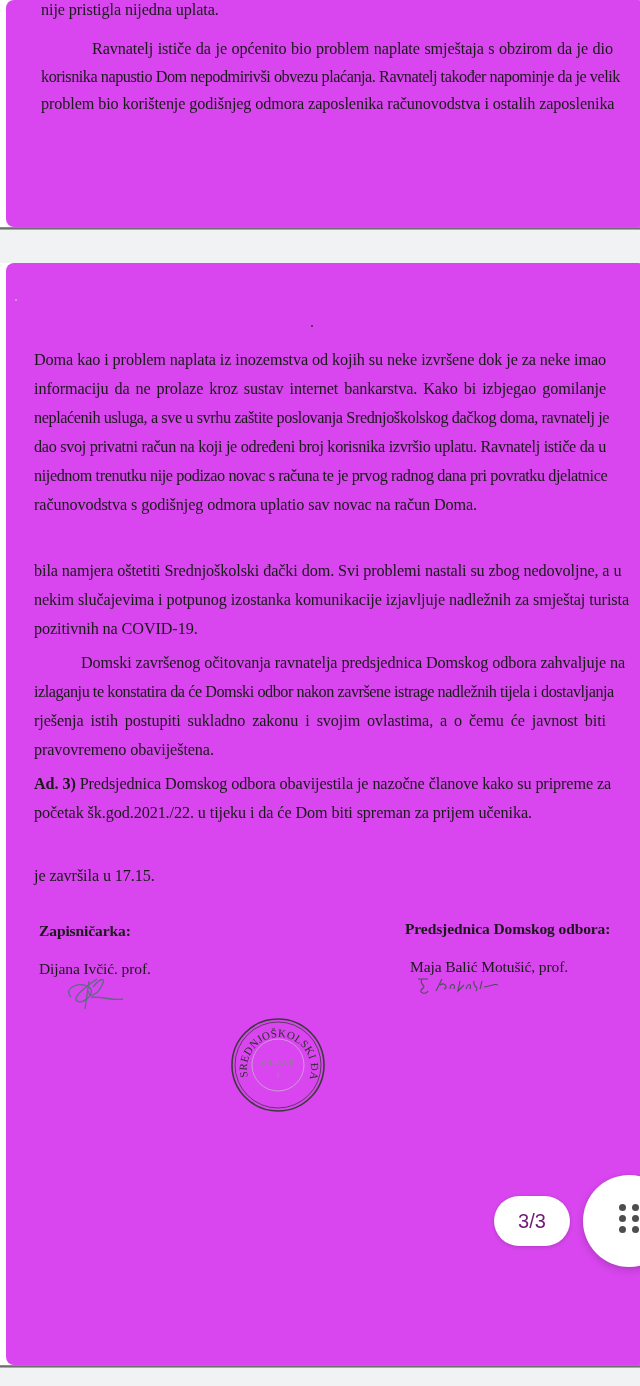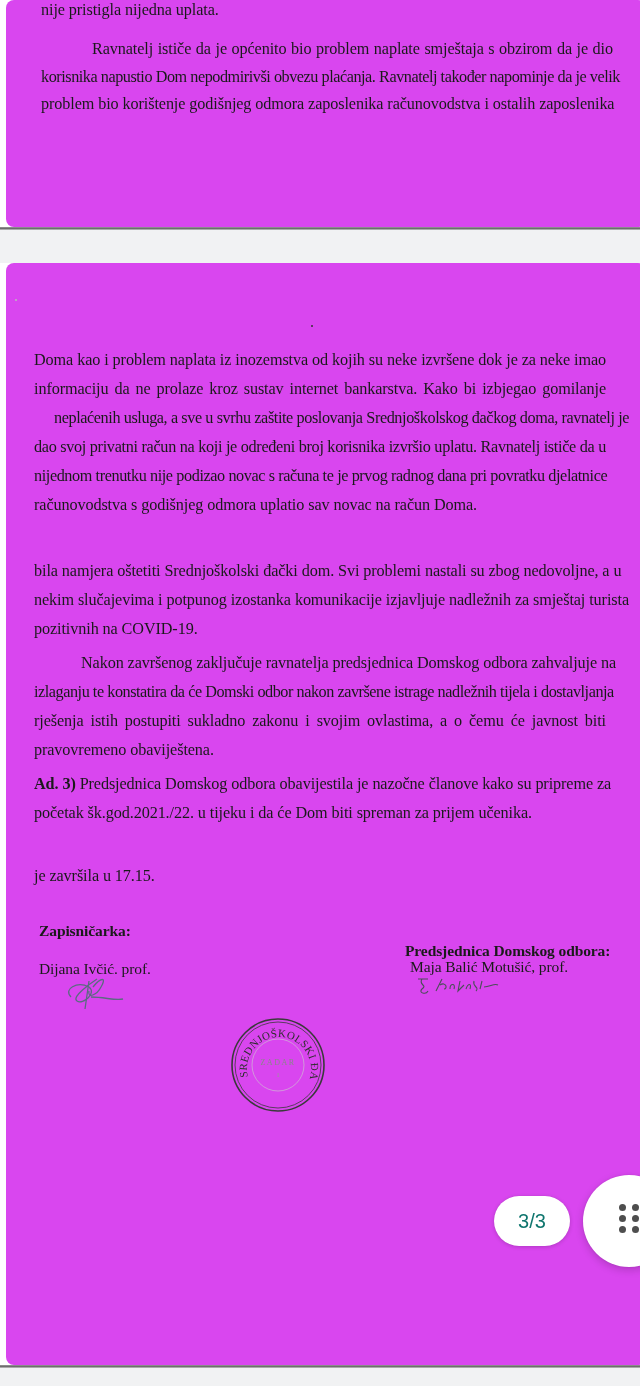--- a/index.html
+++ b/index.html
@@ -27,21 +27,21 @@
   .b { font-weight: bold; }
   .speck { position: absolute; width: 2px; height: 2px; border-radius: 1px; background: #888; }
 
   
   .pill {
     position: absolute; left: 494px; top: 1196px; width: 76px; height: 50px;
     border-radius: 25px; background: #ffffff;
     box-shadow: 0 1px 4px rgba(0,0,0,0.18), 0 0 1px rgba(0,0,0,0.08);
     display: flex; align-items: center; justify-content: center;
     font-family: "Liberation Sans", "DejaVu Sans", sans-serif;
-    font-size: 20px; color: #0f766e;
+    font-size: 20px; color: #701a75;
   }
   .fab {
     position: absolute; left: 583px; top: 1175px; width: 92px; height: 92px;
     border-radius: 50%; background: #ffffff;
     box-shadow: 0 3px 8px rgba(0,0,0,0.18), 0 0 2px rgba(0,0,0,0.1);
   }
   .dots {
     position: absolute; left: 36px; top: 29px; width: 22px; height: 32px;
     display: grid; grid-template-columns: 8px 8px; grid-template-rows: 8px 8px 8px;
     column-gap: 5px; row-gap: 3px;
@@ -59,45 +59,45 @@
 </div>
 <div class="page-edge" style="top:227px;"></div>
 <div class="gap" style="top:230px; height:33px;"></div>
 
 <div class="page" id="page-bottom">
   <div class="speck" style="left:9px; top:36px; background:#bbb;"></div>
   <div class="speck" style="left:305px; top:62px; background:#333;"></div>
 
   <div class="line j" style="left:28px; top:87px; width:572px;">Doma kao i problem naplata iz inozemstva od kojih su neke izvršene dok je za neke imao</div>
   <div class="line j" style="left:28px; top:116px; width:572px;">informaciju da ne prolaze kroz sustav internet bankarstva. Kako bi izbjegao gomilanje</div>
-  <div class="line j" style="left:28px; top:145px; width:572px; letter-spacing:-0.4px;margin-left:20px;">neplaćenih usluga, a sve u svrhu zaštite poslovanja Srednjoškolskog đačkog doma, ravnatelj je</div>
+  <div class="line j" style="left:28px; top:145px; width:572px; letter-spacing:-0.4px;">neplaćenih usluga, a sve u svrhu zaštite poslovanja Srednjoškolskog đačkog doma, ravnatelj je</div>
   <div class="line j" style="left:28px; top:203px; width:572px; letter-spacing:-0.4px;">nijednom trenutku nije podizao novac s računa te je prvog radnog dana pri povratku djelatnice</div>
   <div class="line j" style="left:28px; top:174px; width:572px; letter-spacing:-0.3px;">dao svoj privatni račun na koji je određeni broj korisnika izvršio uplatu. Ravnatelj ističe da u</div>
   <div class="line" style="left:28px; top:232px;">računovodstva s godišnjeg odmora uplatio sav novac na račun Doma.</div>
 
   <div class="line j" style="left:28px; top:298px; width:572px;">bila namjera oštetiti Srednjoškolski đački dom. Svi problemi nastali su zbog nedovoljne, a u</div>
   <div class="line j" style="left:28px; top:327px; width:572px;">nekim slučajevima i potpunog izostanka komunikacije izjavljuje nadležnih za smještaj turista</div>
   <div class="line" style="left:28px; top:356px;">pozitivnih na COVID-19.</div>
 
-  <div class="line j" style="left:75px; top:390px; width:525px;">Nakon završenog zaključuje ravnatelja predsjednica Domskog odbora zahvaljuje na</div>
+  <div class="line j" style="left:75px; top:390px; width:525px;">Domski završenog očitovanja ravnatelja predsjednica Domskog odbora zahvaljuje na</div>
   <div class="line j" style="left:28px; top:419px; width:572px; letter-spacing:-0.45px;">izlaganju te konstatira da će Domski odbor nakon završene istrage nadležnih tijela i dostavljanja</div>
   <div class="line j" style="left:28px; top:448px; width:572px;">rješenja istih postupiti sukladno zakonu i svojim ovlastima, a o čemu će javnost biti</div>
   <div class="line" style="left:28px; top:477px;">pravovremeno obaviještena.</div>
 
   <div class="line j" style="left:28px; top:511px; width:572px;">
     <span class="b">Ad. 3)</span>
     <span>Predsjednica Domskog odbora obavijestila je nazočne članove kako su pripreme za</span>
   </div>
   <div class="line" style="left:28px; top:540px;">početak šk.god.2021./22. u tijeku i da će Dom biti spreman za prijem učenika.</div>
 
   <div class="line" style="left:28px; top:603px;">je završila u 17.15.</div>
 
   <div class="line b" style="left:33px; top:658px; font-size:15.5px;">Zapisničarka:</div>
   <div class="line" style="left:33px; top:696px; font-size:15.5px;">Dijana Ivčić. prof.</div>
-  <div class="line b" style="left:399px; top:656px; font-size:15.5px;margin-top:22px;">Predsjednica Domskog odbora:</div>
+  <div class="line b" style="left:399px; top:656px; font-size:15.5px;">Predsjednica Domskog odbora:</div>
   <div class="line" style="left:404px; top:694px; font-size:15.5px;">Maja Balić Motušić, prof.</div>
 
   <svg style="position:absolute; left:55px; top:712px;" width="70" height="38" viewBox="0 0 70 38">
     <path d="M10 22 C2 14, 16 6, 28 12 C36 18, 22 30, 16 26 C10 22, 30 8, 36 4" fill="none" stroke="#5b6b80" stroke-width="1.3"></path>
     <path d="M28 6 L24 34 M32 12 C40 2, 46 2, 40 12 C36 20, 26 24, 28 16 M30 22 C44 22, 54 26, 62 24" fill="none" stroke="#5b6b80" stroke-width="1.3"></path>
   </svg>
   <svg style="position:absolute; left:408px; top:712px;" width="85" height="22" viewBox="0 0 85 22">
     <path d="M4 4 L14 4 M8 4 C4 10, 14 10, 8 14 C4 18, 12 20, 14 16" fill="none" stroke="#4a4f58" stroke-width="1.1"></path>
     <path d="M22 16 L28 4 M26 10 C32 6, 34 14, 30 14 M36 14 C36 8, 42 8, 40 14 M46 6 L44 16 L50 10 M52 14 C54 8, 58 8, 56 14 M60 6 C58 12, 66 12, 62 16 M68 6 L66 14 M70 12 C76 12, 80 8, 84 10" fill="none" stroke="#4a4f58" stroke-width="1.1"></path>
   </svg>

